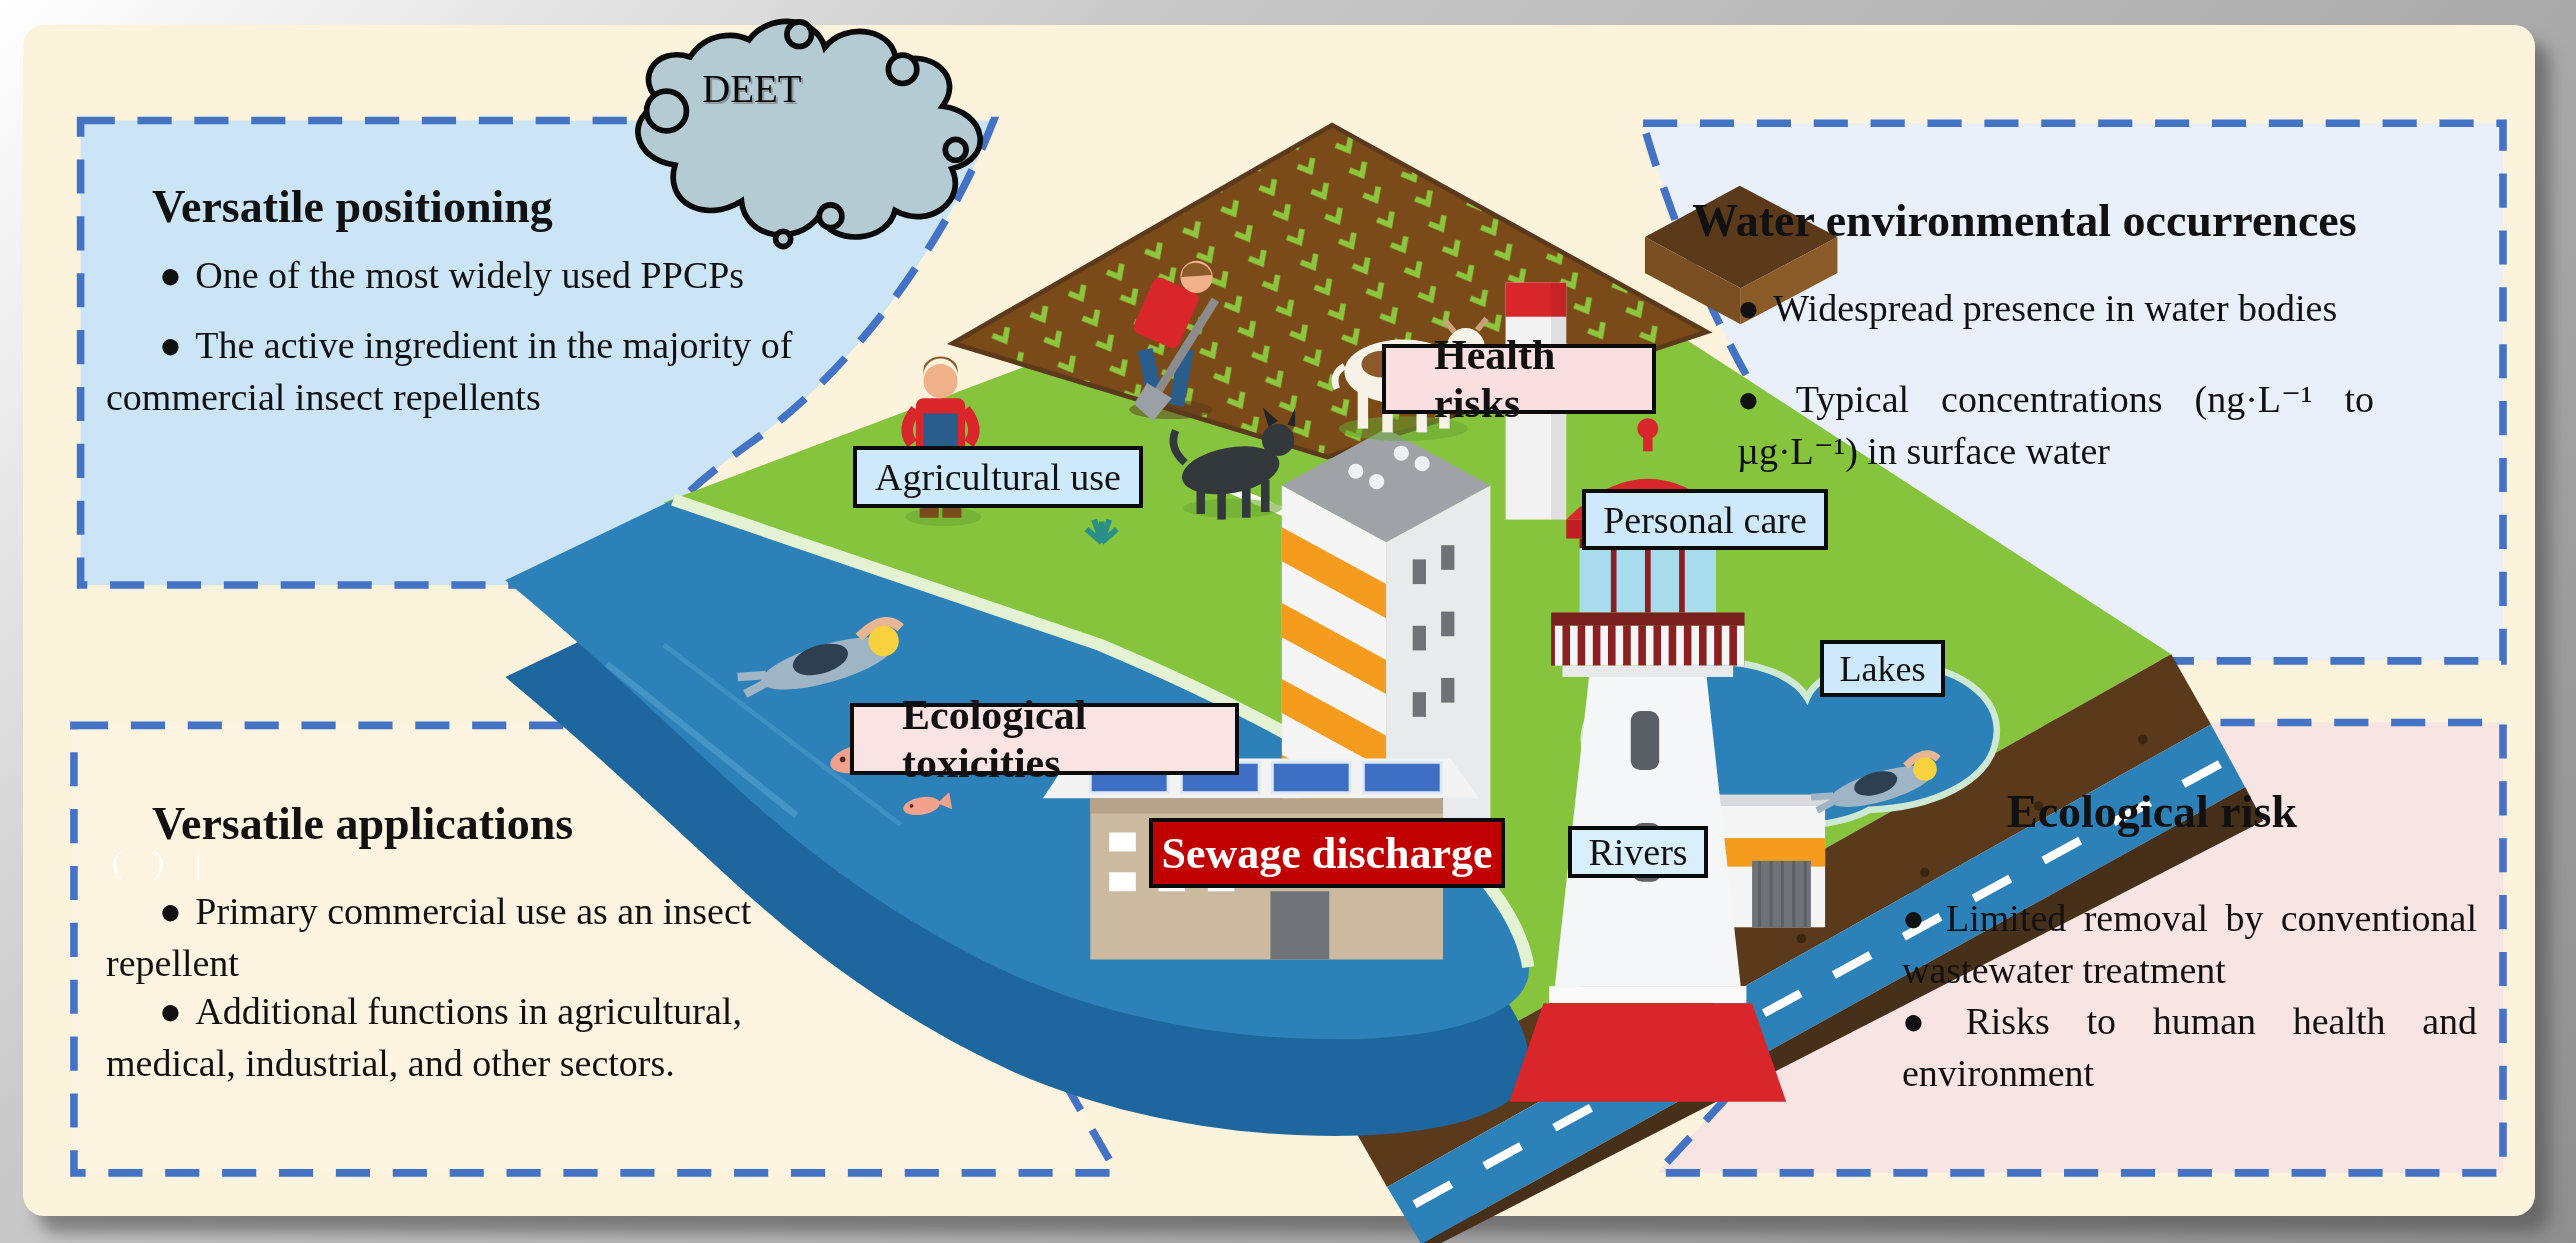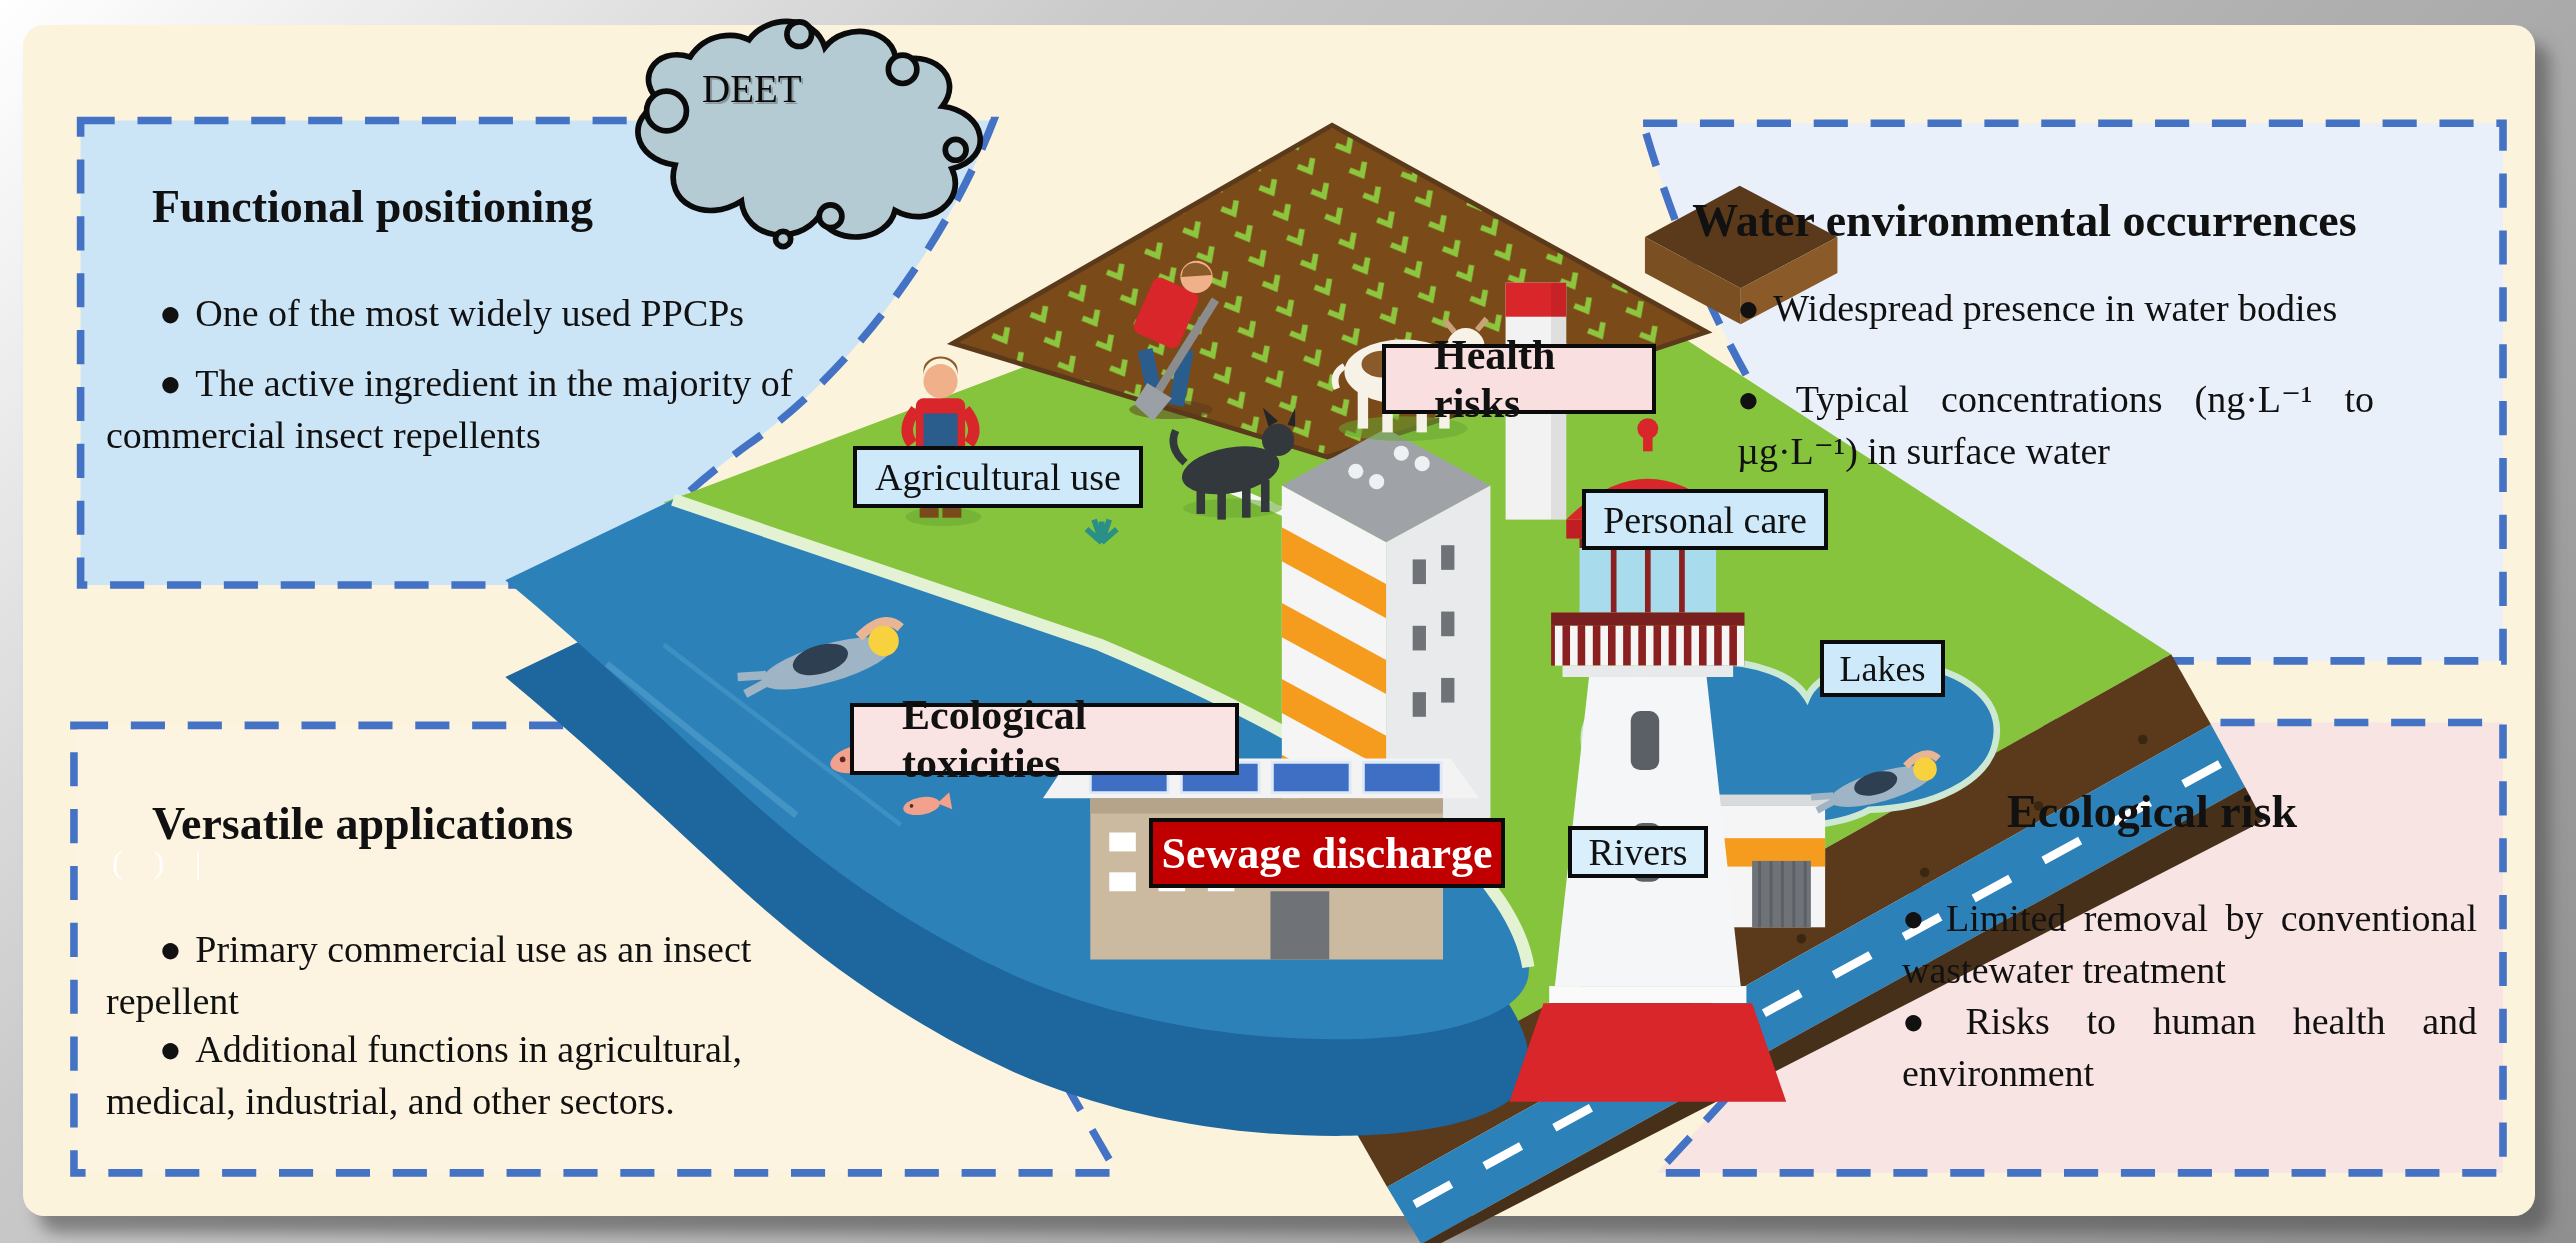--- a/index.html
+++ b/index.html
@@ -6,21 +6,21 @@
   body{font-family:"Liberation Serif","DejaVu Serif",serif;}
   .stage{position:relative;width:2576px;height:1244px;overflow:hidden;
          background:linear-gradient(135deg,#ffffff 0%,#c9c9c9 30%,#8f8f8f 100%);}
   .card{position:absolute;left:23px;top:25px;width:2512px;height:1191px;border-radius:21px;
         background:#fcf3dc;box-shadow:15px 17px 15px rgba(80,80,80,.6);}
   svg.scene{position:absolute;left:0;top:0;width:2576px;height:1244px;}
   .txt{position:absolute;color:#111;font-size:38px;line-height:1.36;}
   .title{font-weight:bold;font-size:46px;white-space:nowrap;}
   .center{text-align:center;}
   .justify{text-align:justify;}
-  .hang{text-indent:53px;margin-top:38px;}
+  .hang{text-indent:53px;}
   .blt{margin-right:13.3px;}
   .note{position:absolute;color:#ffffff;font-size:32px;letter-spacing:11.4px;opacity:.92;}
   .deet{position:absolute;left:702px;top:66px;width:218px;text-align:left;
         font-size:39px;font-weight:normal;color:#0b0b0b;text-shadow:1.9px 1.9px 0 rgba(60,60,60,.35);}
   .callout{position:absolute;display:flex;align-items:center;justify-content:center;
            border:4.7px solid #0b0b0b;color:#111;font-size:38px;background:#cde9fa;box-sizing:border-box;}
   .callout.bold{font-weight:bold;font-size:42px;padding-left:48px;}
   .cl-agri{left:853px;top:446px;width:290px;height:62px;}
   .cl-health{left:1382px;top:344px;width:274px;height:70px;background:#fadfe0;}
   .cl-personal{left:1582px;top:489px;width:246px;height:61px;}
@@ -268,21 +268,21 @@
       </g>
 
       <g stroke="#2a8f86" stroke-width="6" fill="none">
         <path d="M1162,572 v-22 M1162,572 l-16,-14 M1162,572 l16,-14 M1162,572 l-8,-24 M1162,572 l8,-24"></path>
       </g>
     </g>
   </svg>
 
   <div class="deet">DEET</div>
 
-  <div class="txt title" style="left:152px;top:176px;">Functional positioning</div>
+  <div class="txt title" style="left:152px;top:176px;">Versatile positioning</div>
   <div class="txt hang" style="left:106px;top:250px;width:834px;">
     <span class="blt">●</span><span>One of the most widely used PPCPs</span>
   </div>
   <div class="txt title center p2-title">Water environmental occurrences</div>
 
   <div class="txt hang" style="left:106px;top:320px;width:754px;">
     <span class="blt">●</span><span>The active ingredient in the majority of commercial insect repellents</span>
   </div>
   <div class="txt justify" style="left:1737px;top:283px;width:637px;">
     <span class="blt">●</span><span>Widespread presence in water bodies</span>

